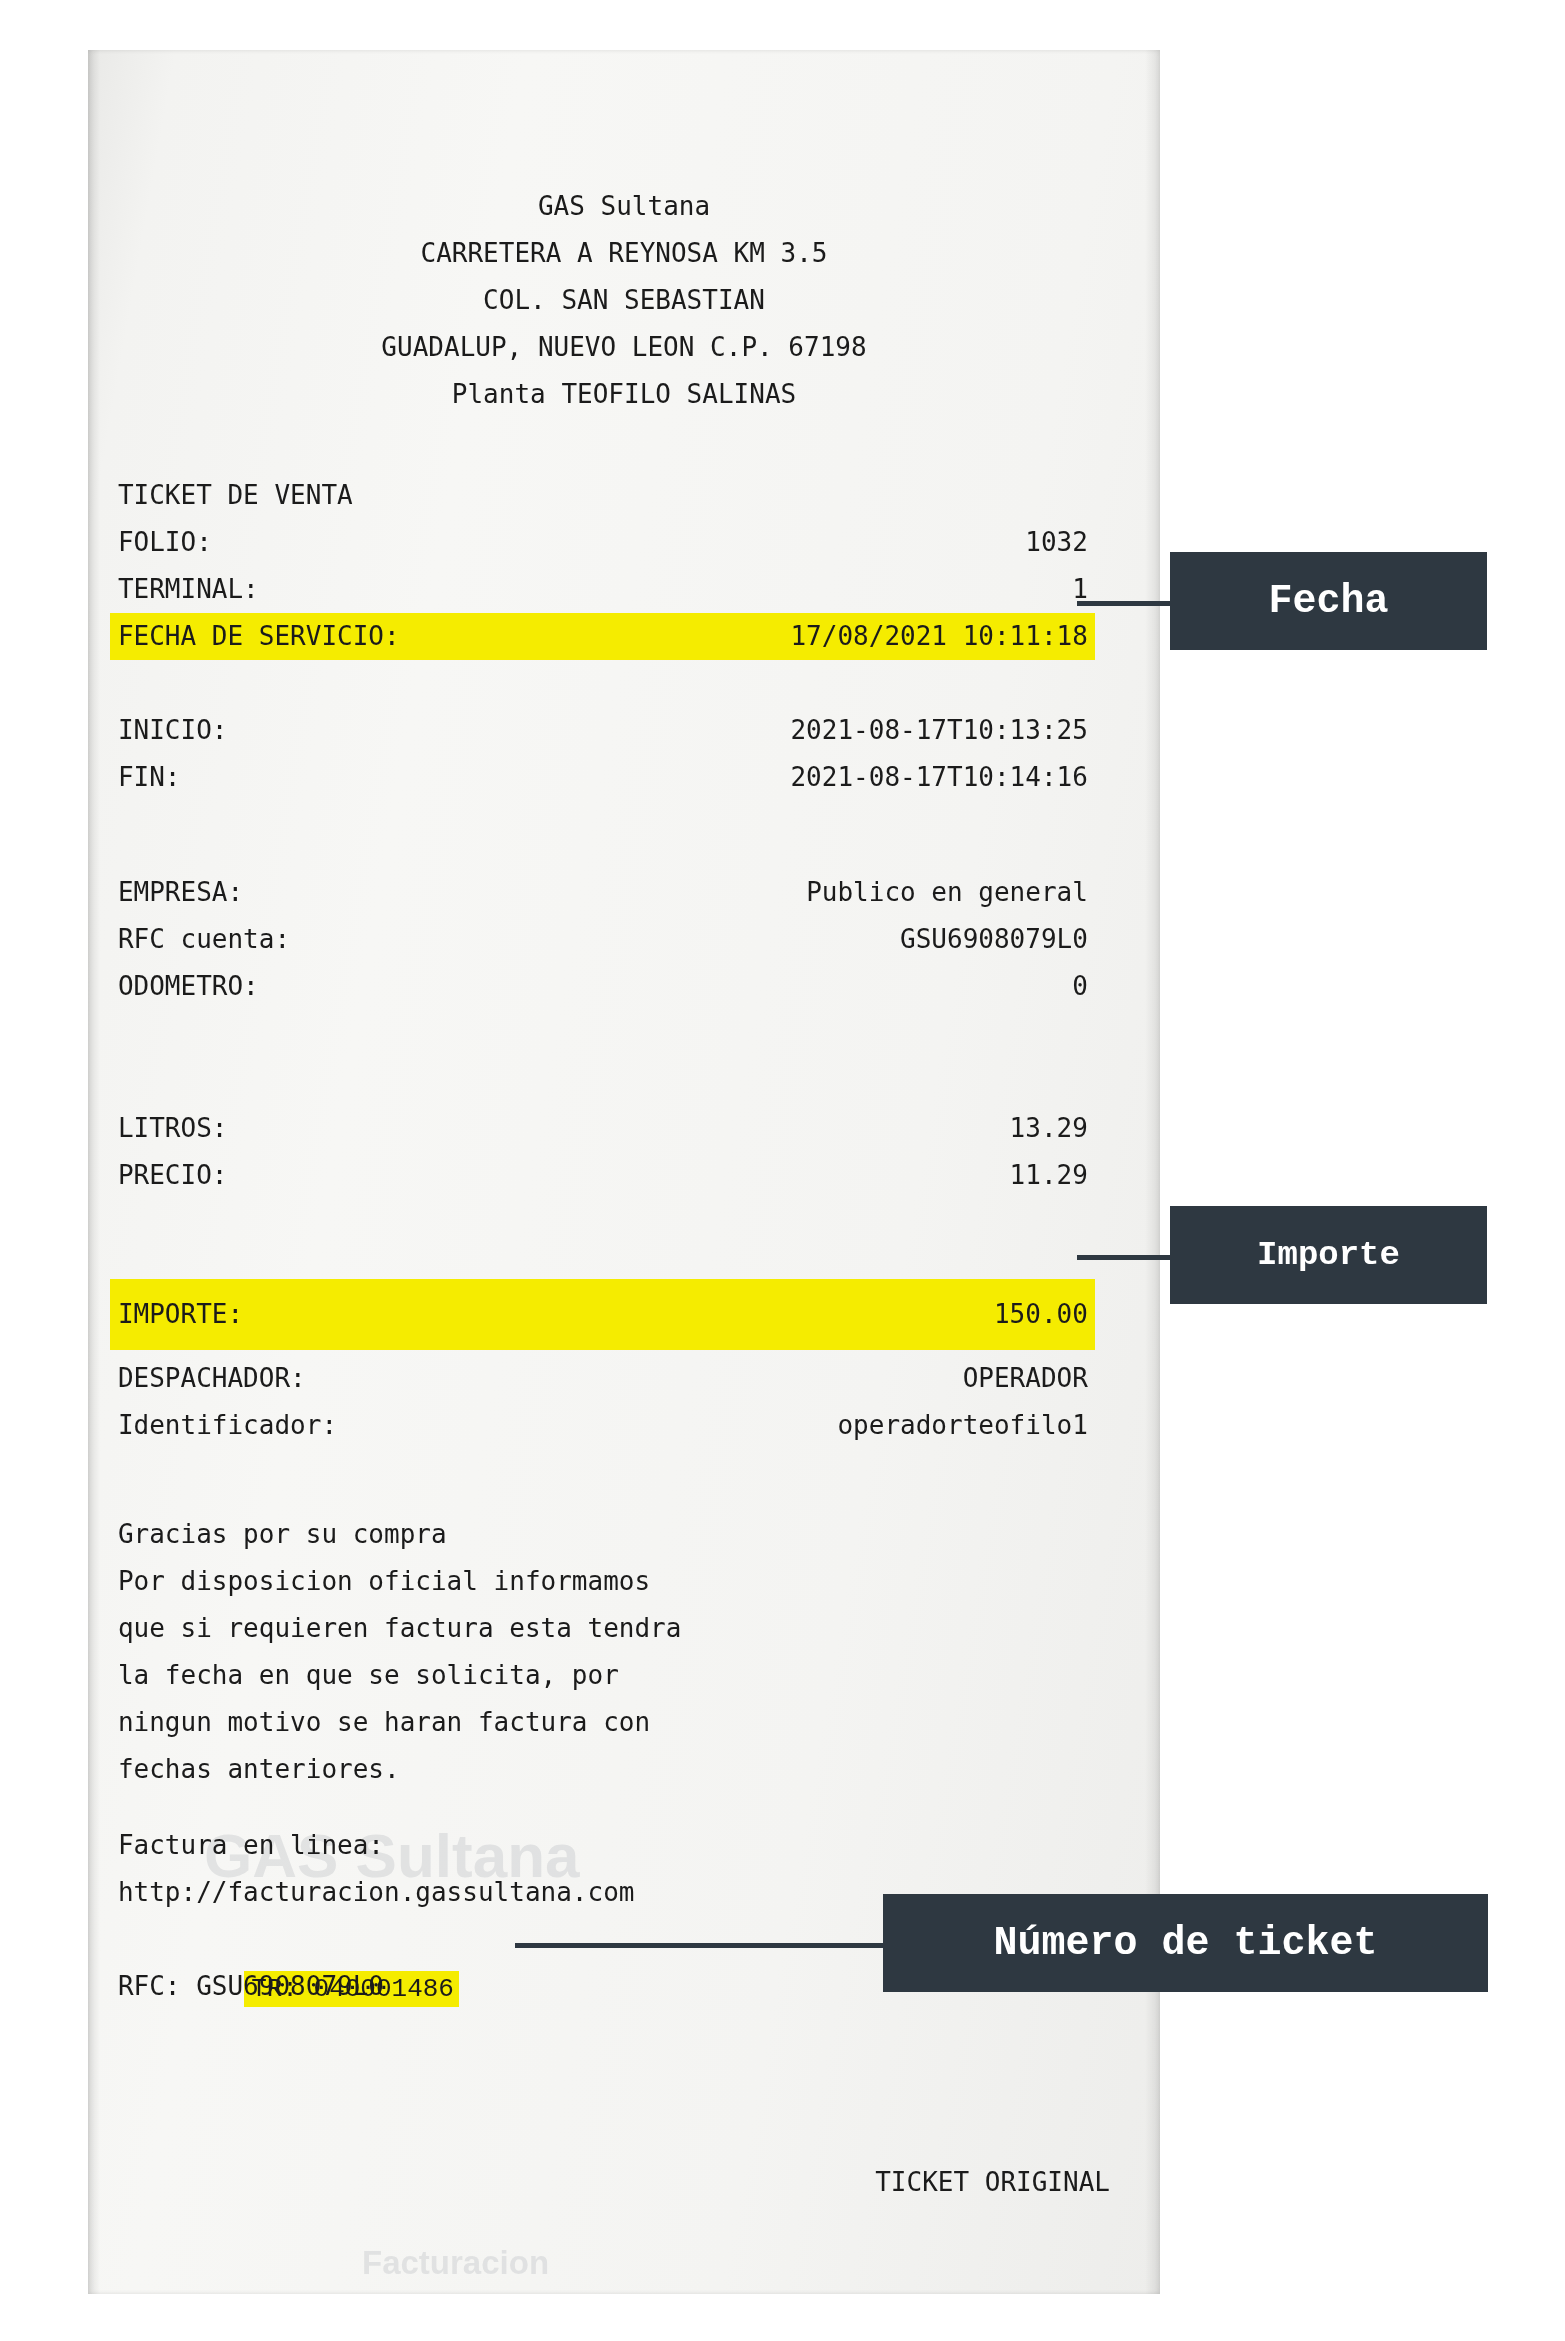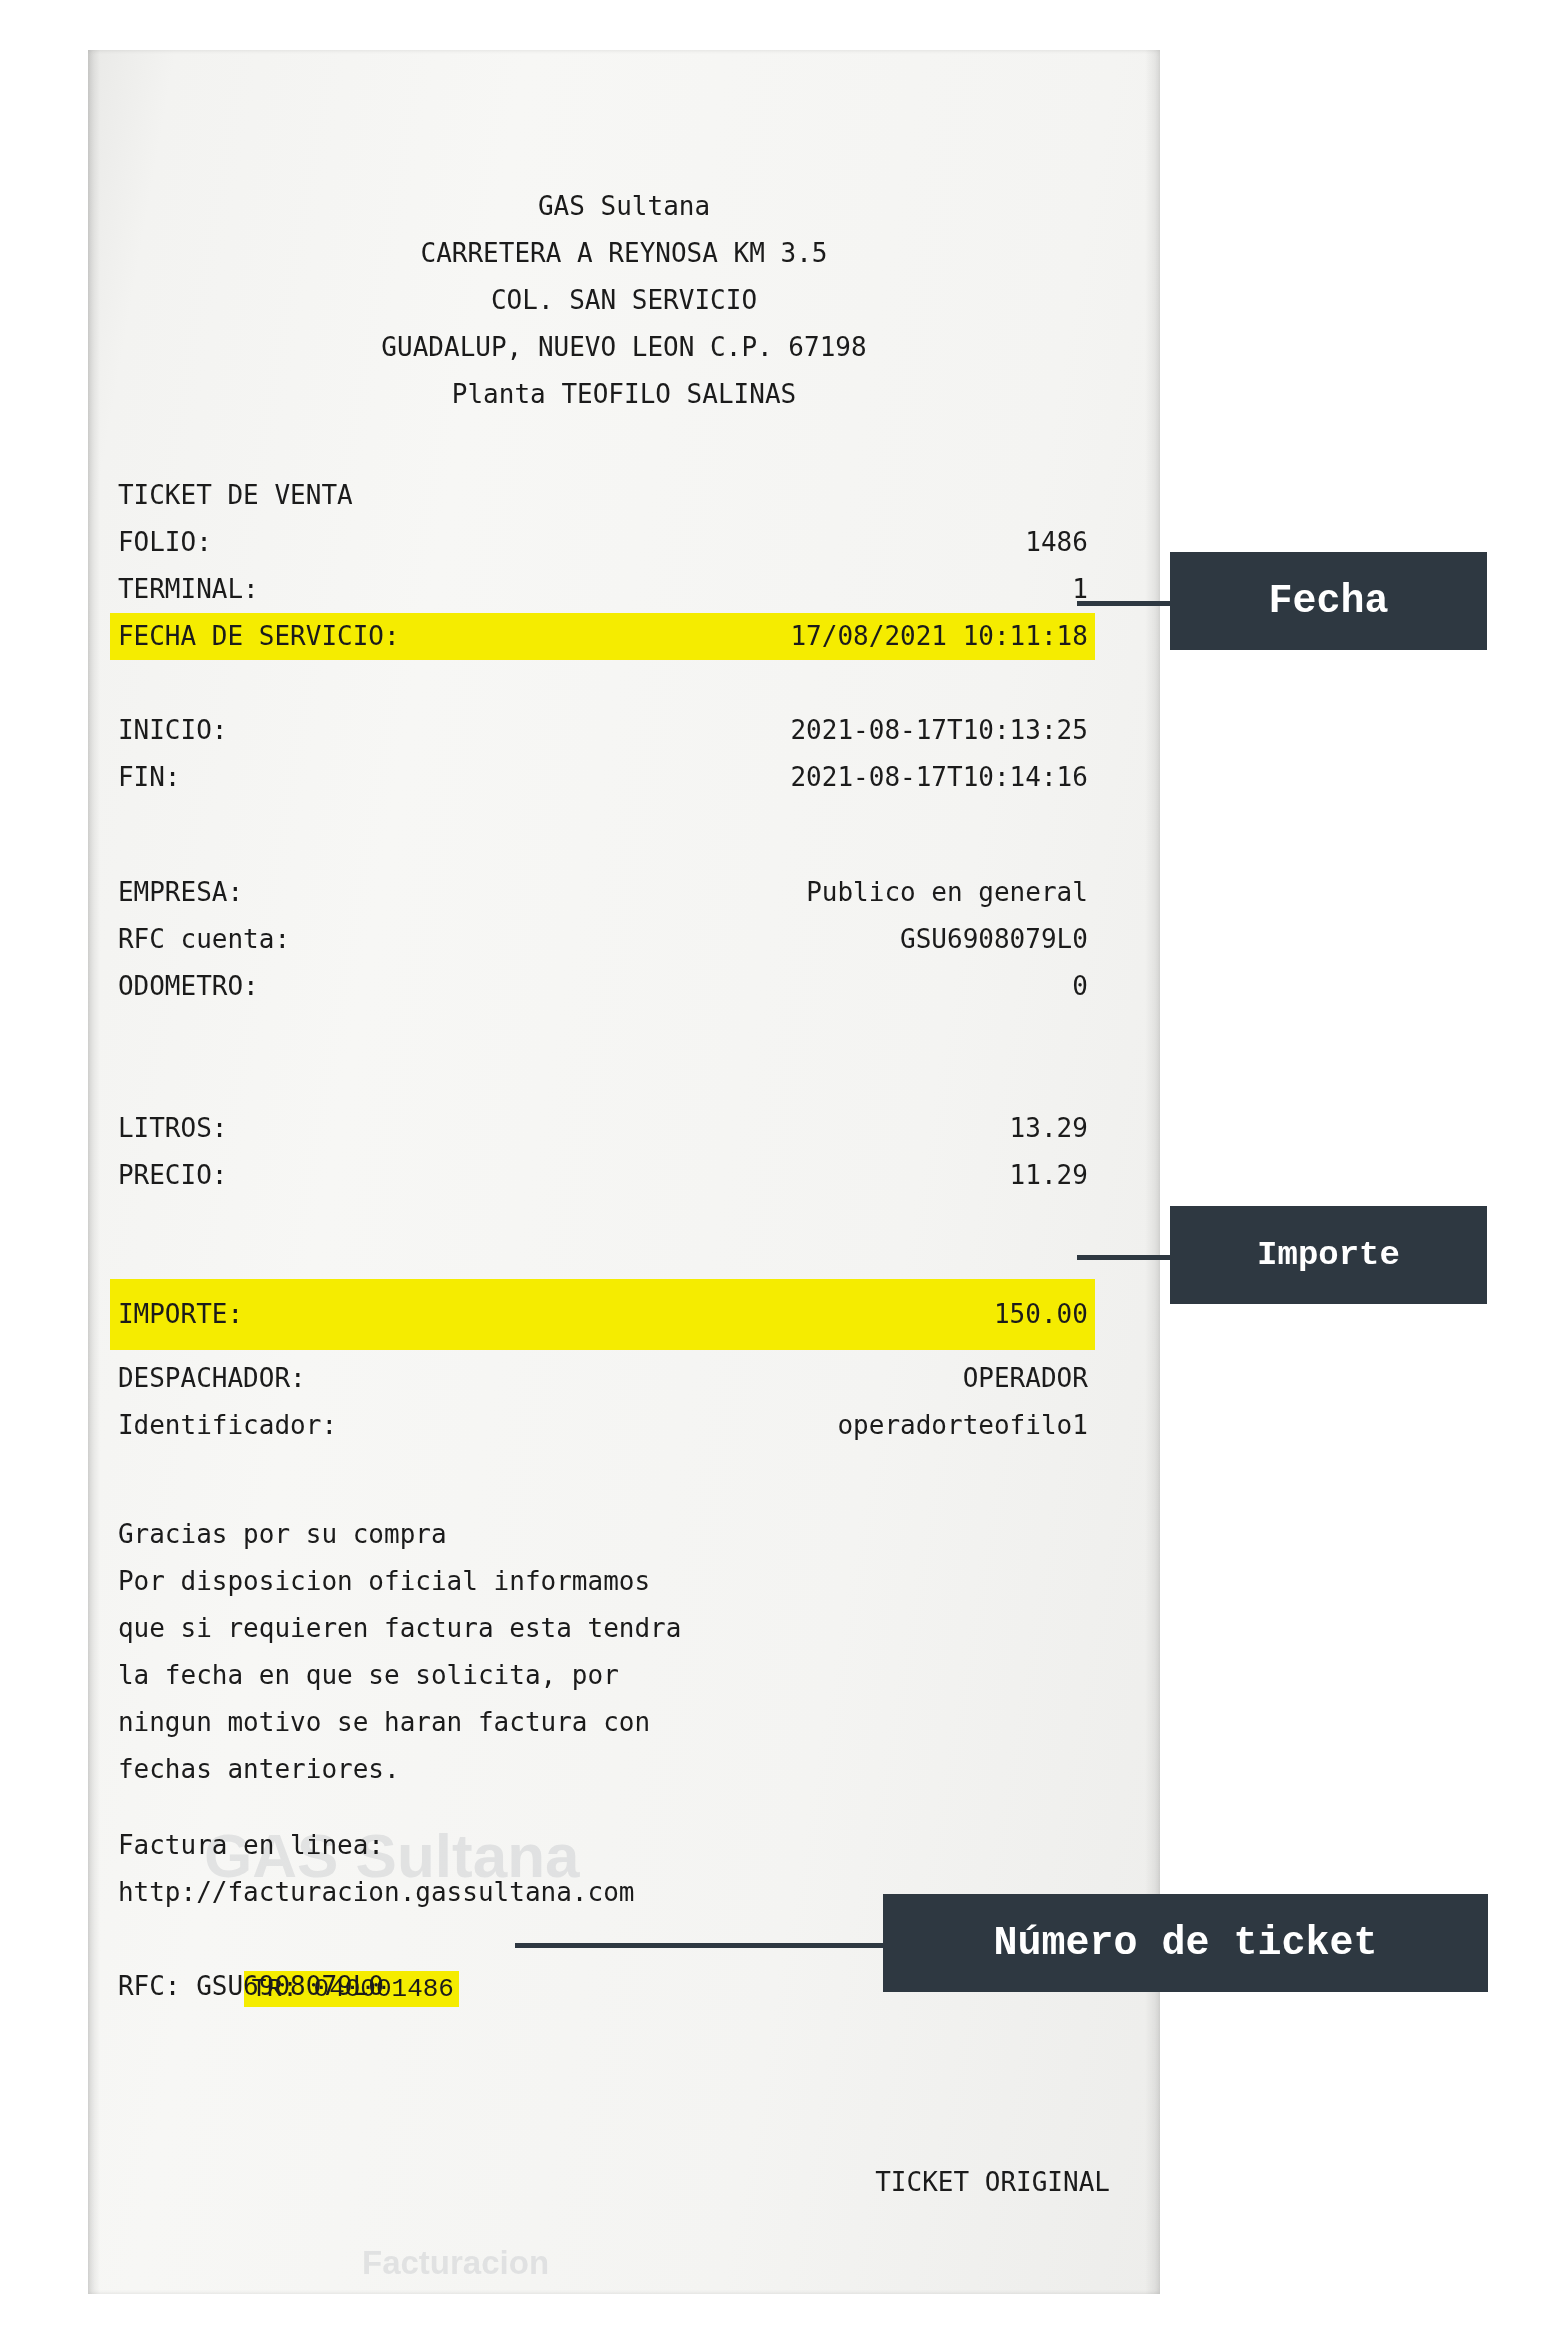--- a/index.html
+++ b/index.html
@@ -132,30 +132,30 @@
 
   <div class="ghost" style="left:274px; top:50px; font-size:38px;">&nbsp;</div>
   <div class="ghost" style="left:116px; top:1770px; font-size:62px;">GAS Sultana</div>
   <div class="ghost" style="left:274px; top:2194px; font-size:33px;">Facturacion</div>
 
   <div id="receipt-text">
 
     <div class="center-block" style="top:133px;">
       <span class="line">GAS Sultana</span>
       <span class="line">CARRETERA A REYNOSA KM 3.5</span>
-      <span class="line">COL. SAN SERVICIO</span>
+      <span class="line">COL. SAN SEBASTIAN</span>
       <span class="line">GUADALUP, NUEVO LEON C.P. 67198</span>
       <span class="line">Planta TEOFILO SALINAS</span>
     </div>
 
     <div class="rows" style="top:422px;">
       <div class="plainline">TICKET DE VENTA</div>
       <div class="row">
         <span class="k">FOLIO:</span>
-        <span class="v">1486</span>
+        <span class="v">1032</span>
       </div>
       <div class="row">
         <span class="k">TERMINAL:</span>
         <span class="v">1</span>
       </div>
       <div class="row hl">
         <span class="k">FECHA DE SERVICIO:</span>
         <span class="v">17/08/2021 10:11:18</span>
       </div>
     </div>

